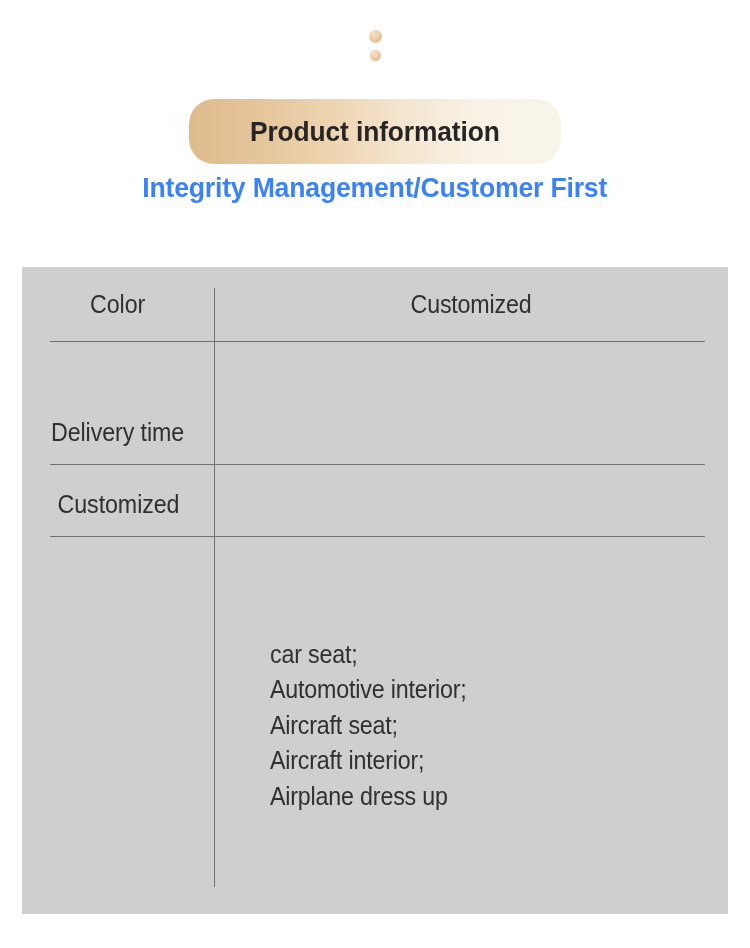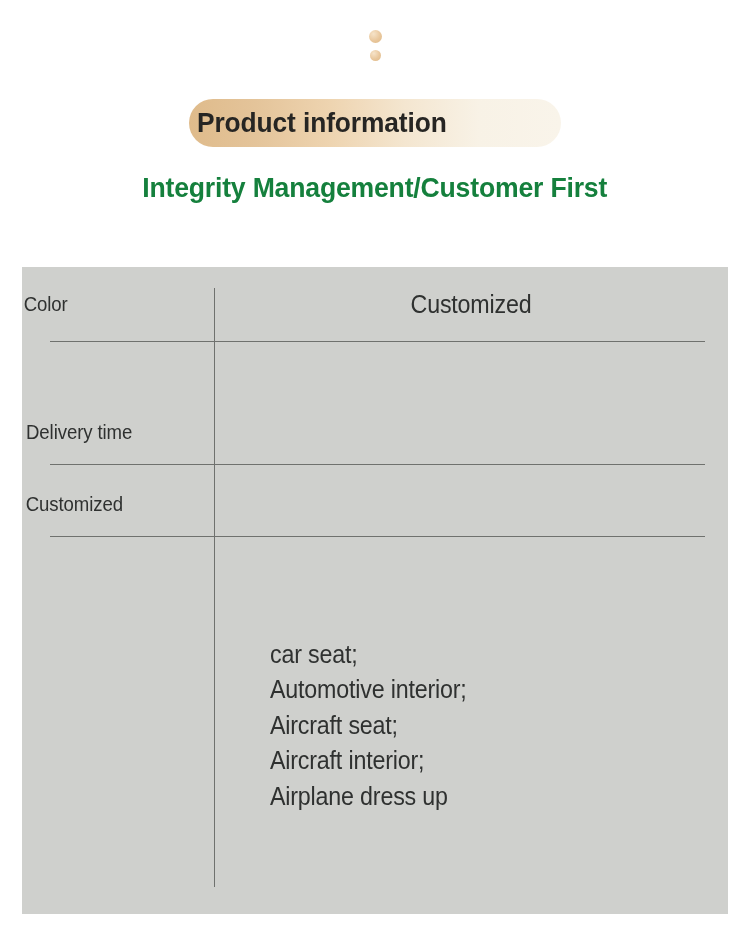--- a/index.html
+++ b/index.html
@@ -42,50 +42,51 @@
 
   
   .badge-wrap {
     position:absolute;
     left:0; right:0; top:99px;
     display:flex;
     justify-content:center;
   }
   .badge {
     width:372px;
-    height:48px;
+    height:65px;
     border-radius:25px;
     background:linear-gradient(90deg,
         #dfbb8b 0%,
         #e4c49a 18%,
         #eed4b0 38%,
         #f4e6d0 58%,
         #f8f2e6 78%,
         #f9f4ea 100%);
     display:flex;
     align-items:center;
+    justify-content:center;
   }
   .badge-text {
     font-size:28px;
     font-weight:700;
     color:#262523;
     letter-spacing:-0.1px;
     font-stretch:condensed;
     transform:scaleX(0.94);
     white-space:nowrap;
   }
 
   
   .subtitle {
     position:absolute;
     left:0; right:0; top:172px;
     text-align:center;
     font-size:28px;
     font-weight:700;
-    color:#15803d;
+    color:#3b82f6;
     letter-spacing:-0.2px;
     white-space:nowrap;
   }
   .subtitle span { display:inline-block; transform:scaleX(0.95); }
 
   
   .panel {
     position:absolute;
     left:22px;
     top:267px;
@@ -123,22 +124,22 @@
     left:28px;
     right:23px;
     bottom:0;
     height:1px;
     background:#6f716e;
   }
   .row.no-rule::after { display:none; }
 
   .cell-label {
     width:192px;
-    text-align:left;
-    font-size:20px;
+    text-align:center;
+    font-size:25px;
     color:#2f3130;
     font-weight:400;
     letter-spacing:-0.1px;
   }
   .cell-label span { display:inline-block; transform:scaleX(0.93); }
 
   .cell-value {
     flex:1;
     text-align:center;
     font-size:25px;

